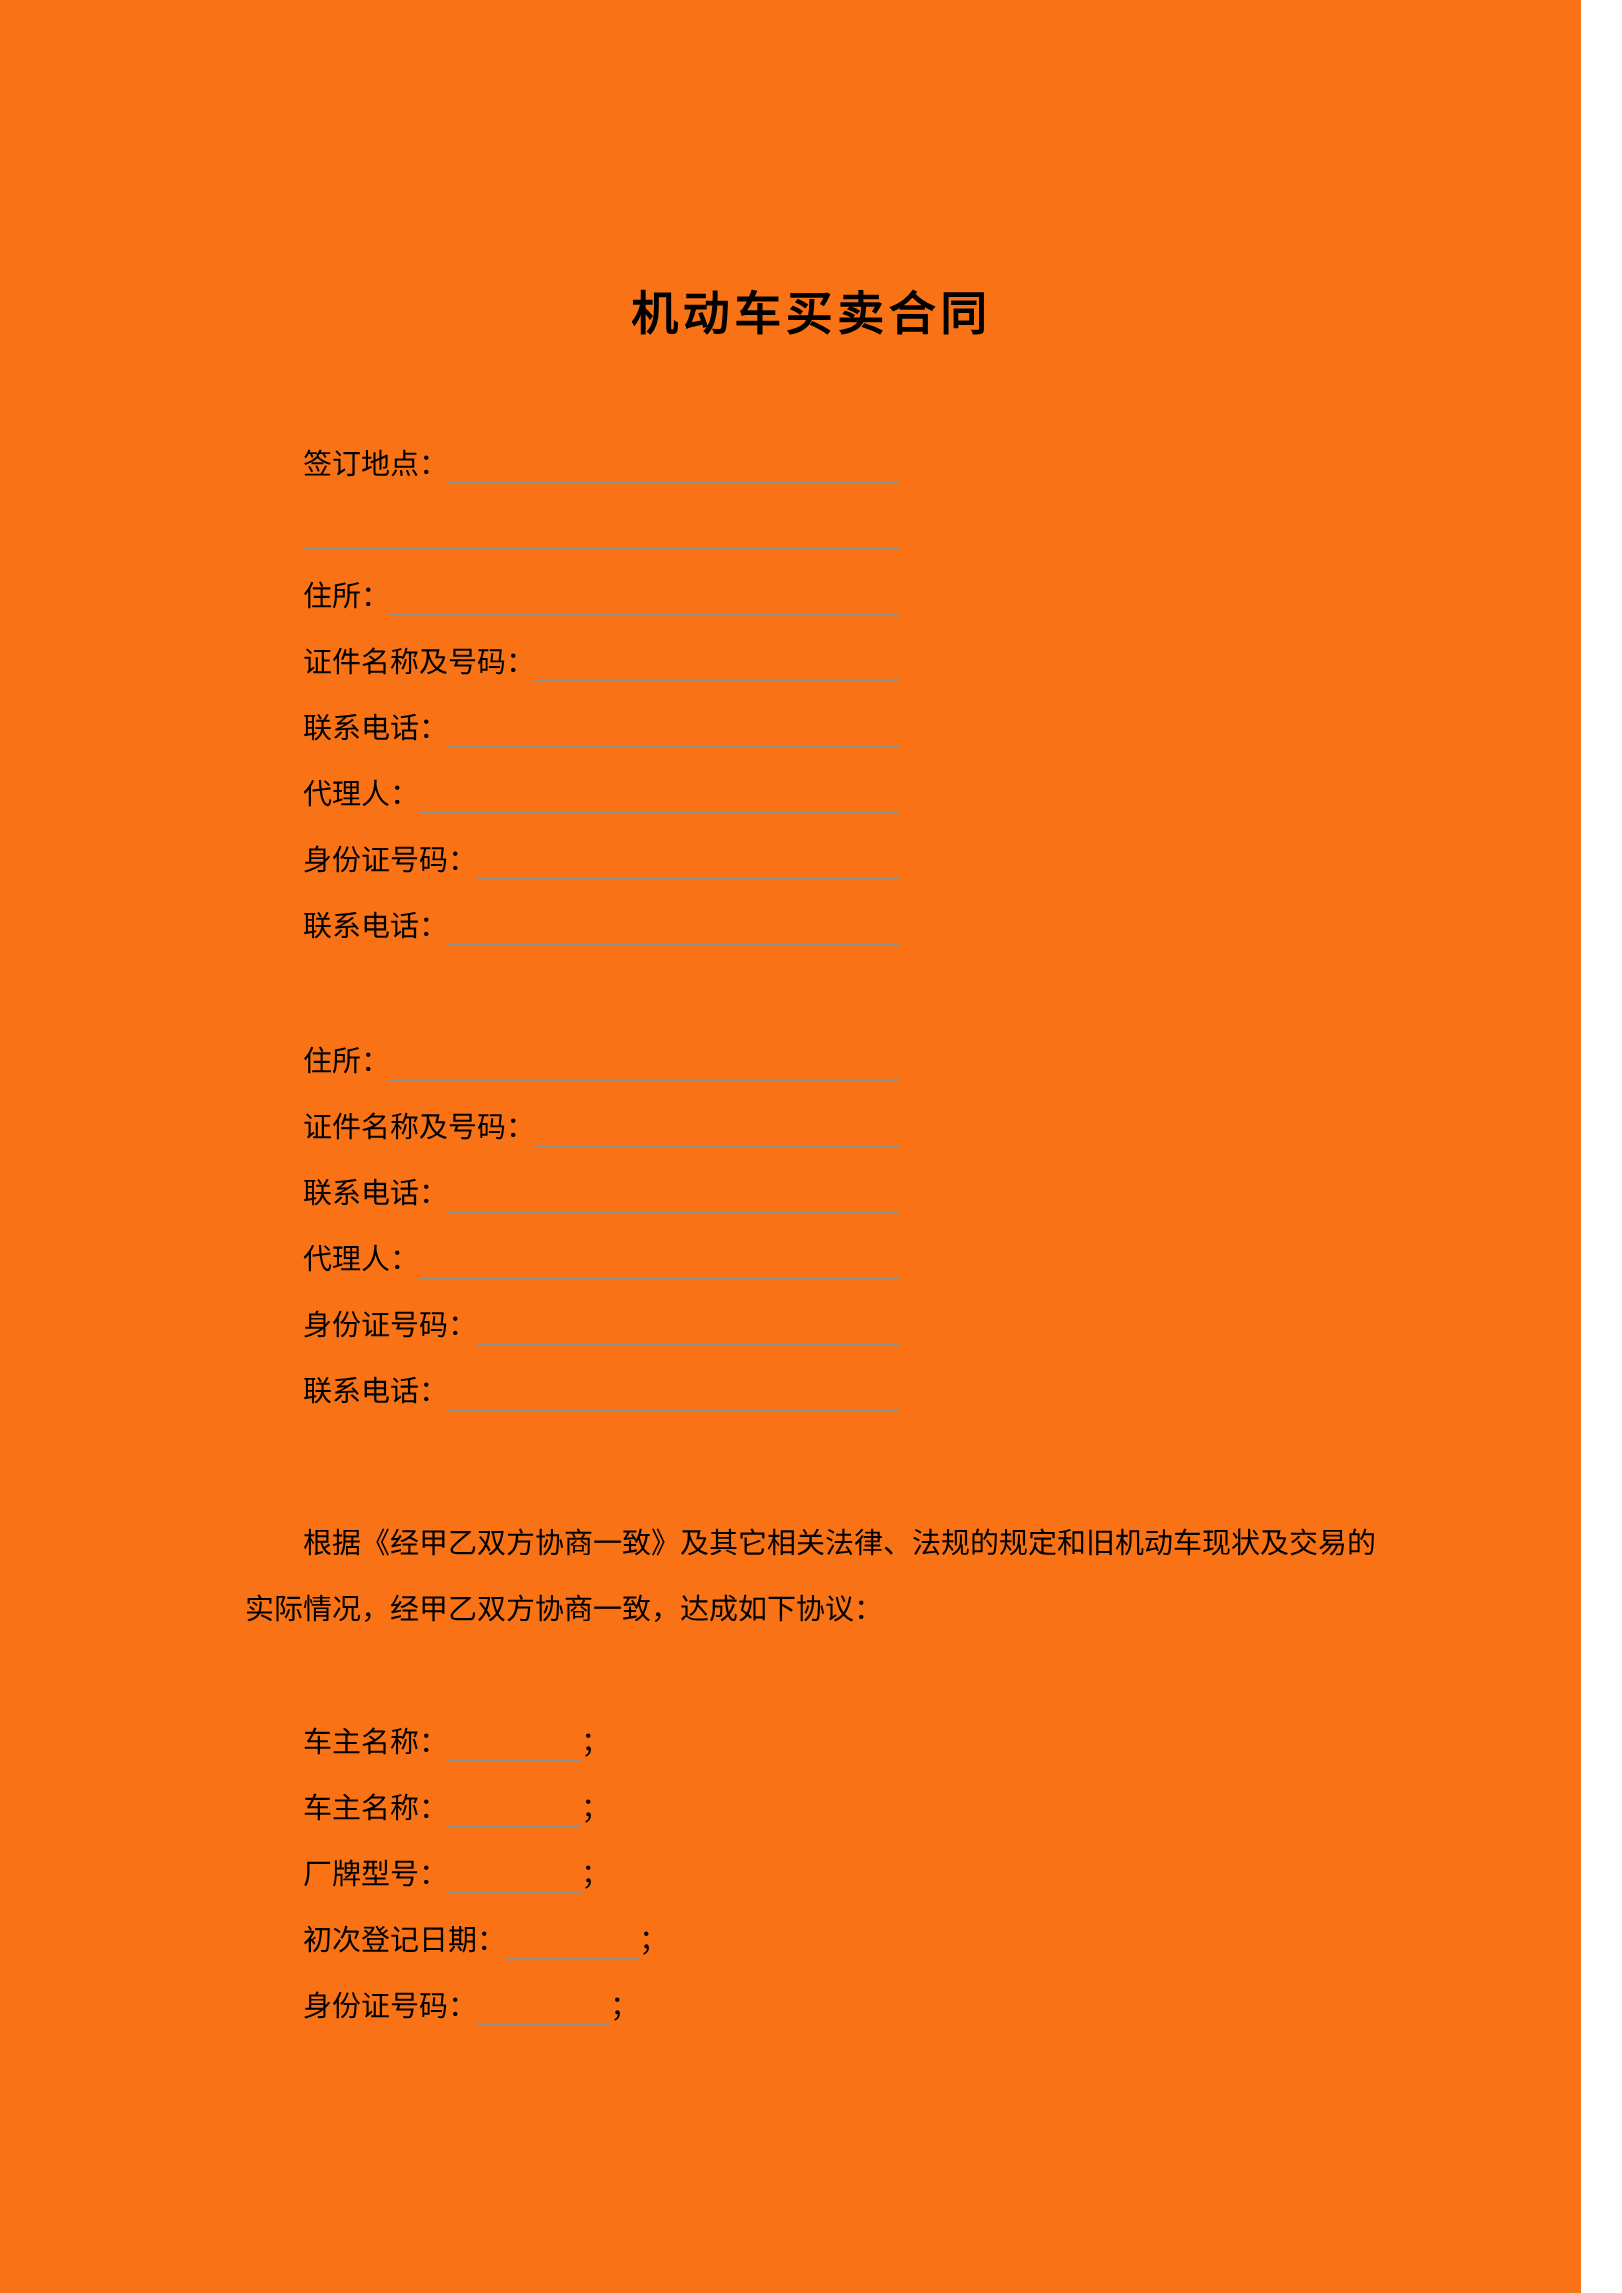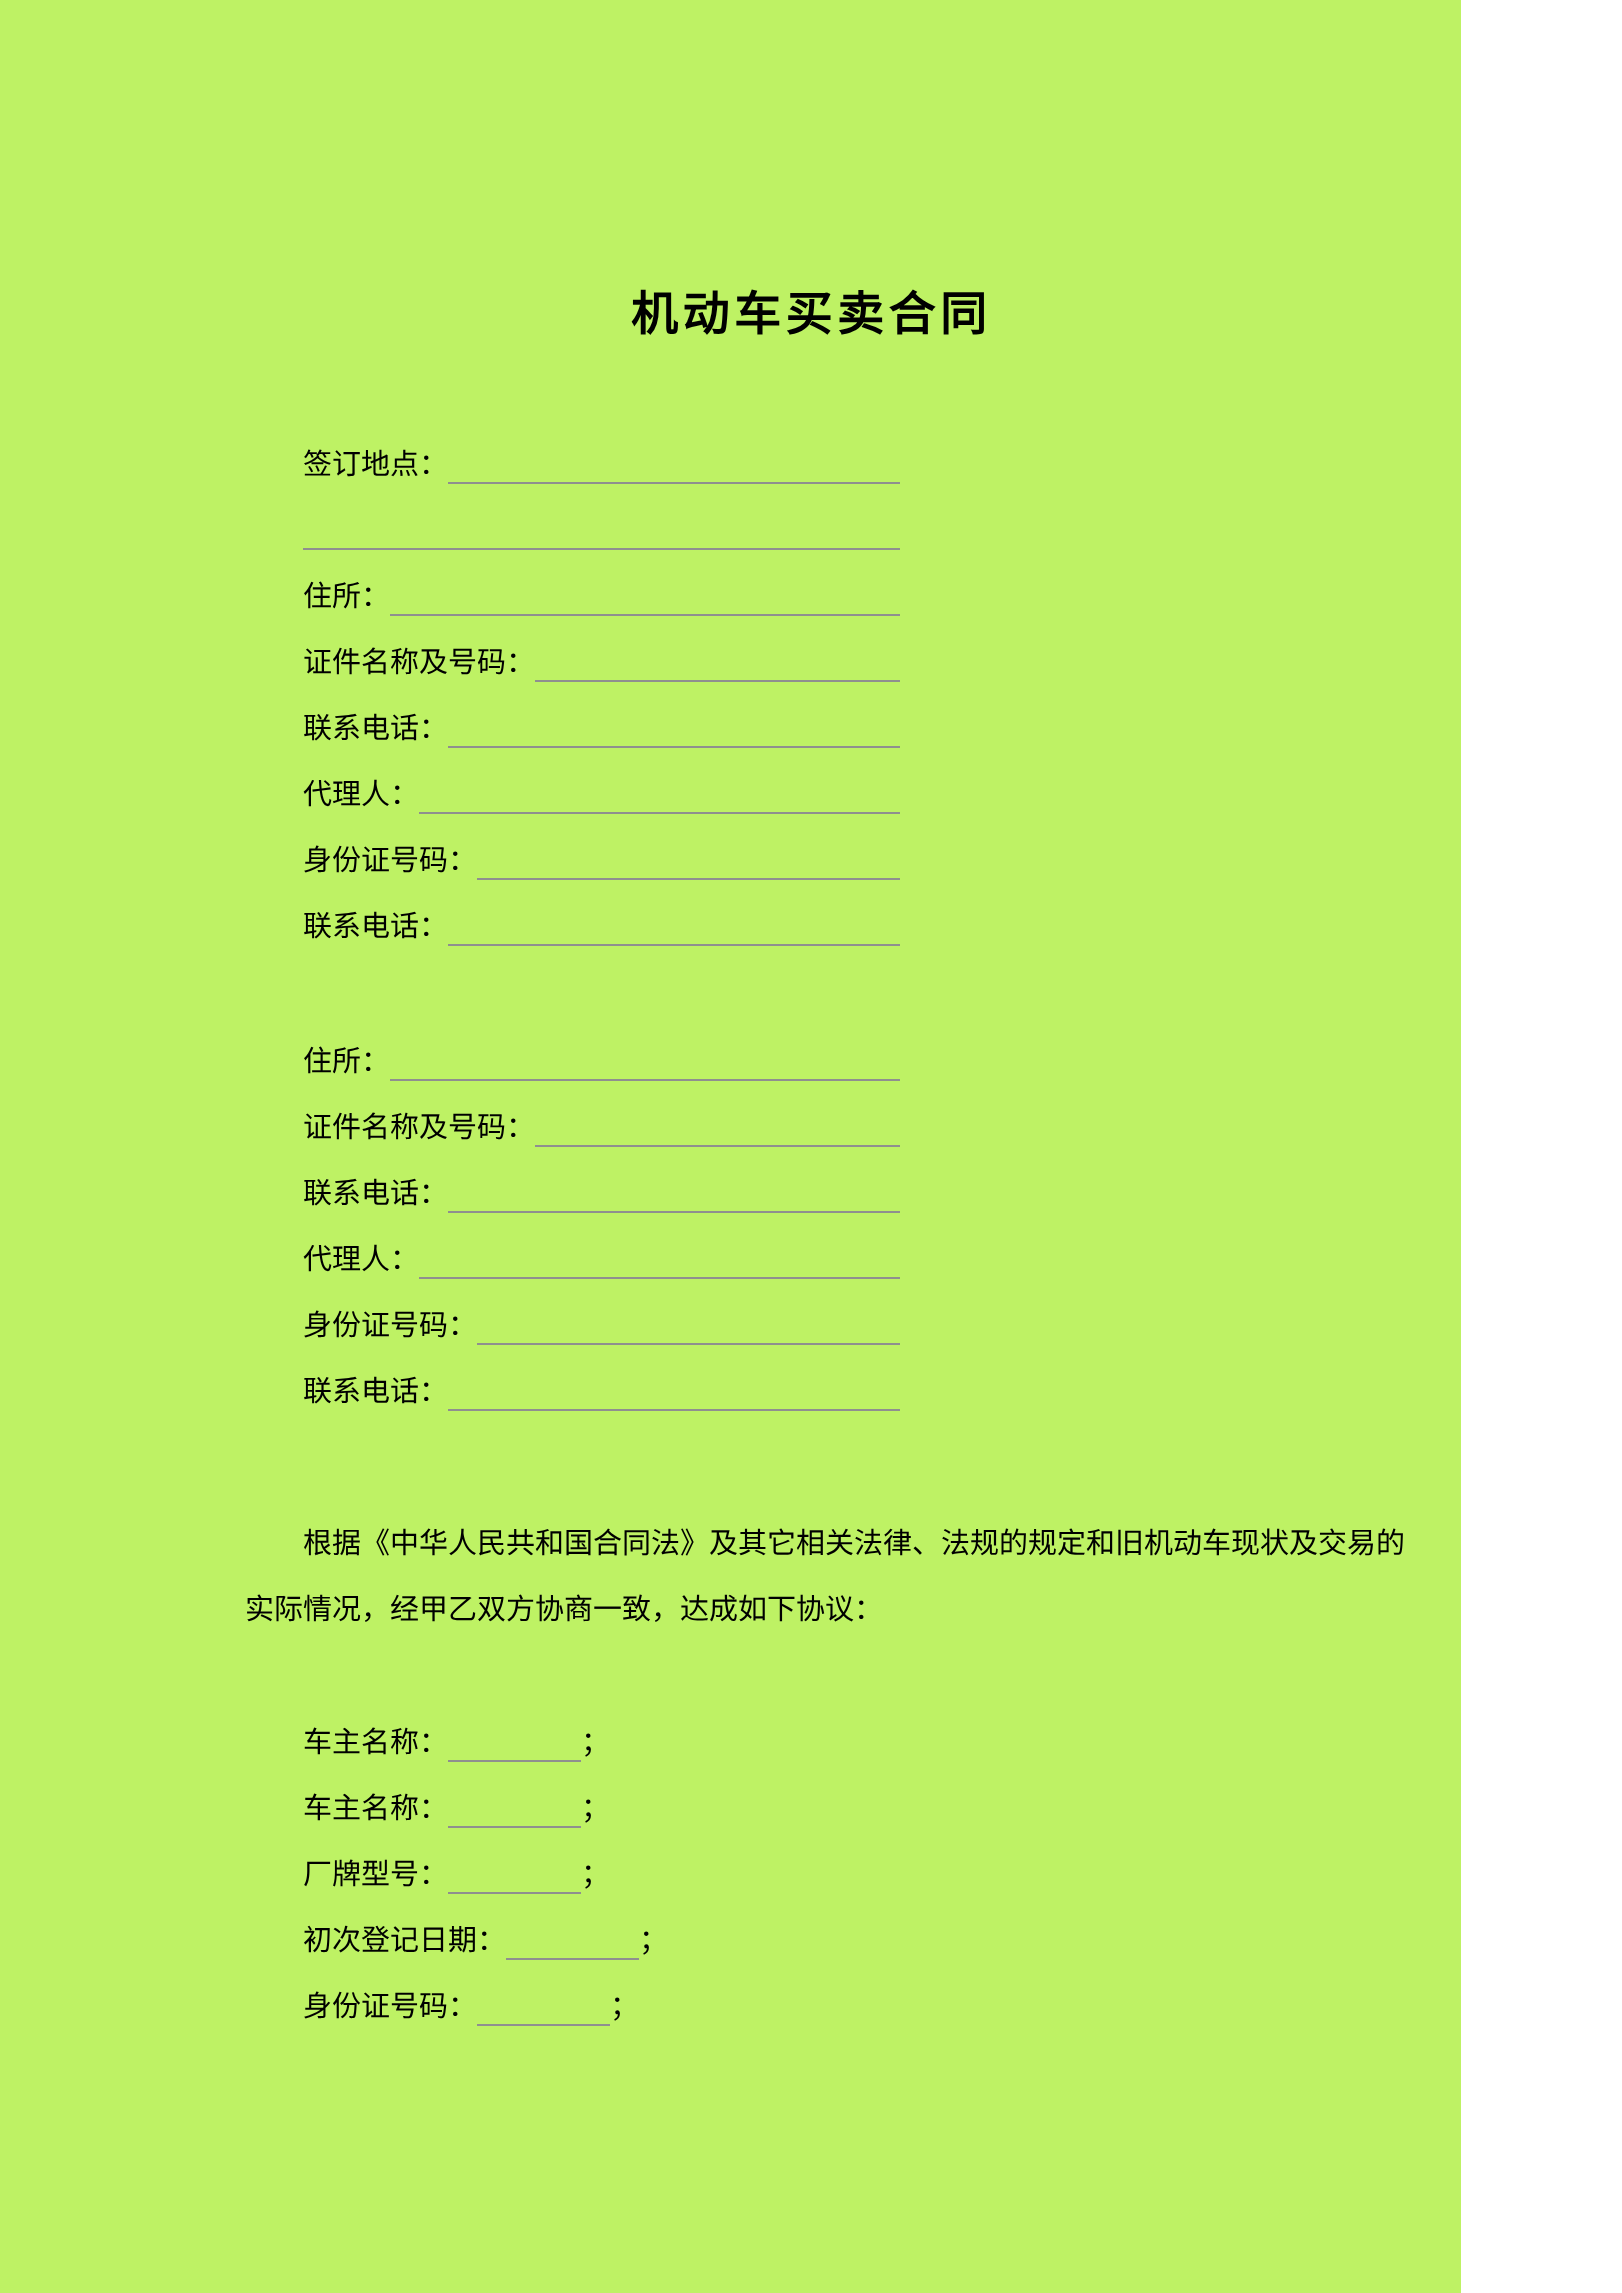--- a/index.html
+++ b/index.html
@@ -6,22 +6,22 @@
   body {
     width: 1623px; height: 2294px;
     background: #ffffff;
     font-family: "Liberation Serif", "DejaVu Serif", serif;
     color: #000000;
     position: relative;
     overflow: hidden;
   }
   .page {
     position: absolute; left: 0; top: 0;
-    width: 1461px; height: 2294px;
-    background: #bef264;
+    width: 1581px; height: 2294px;
+    background: #f97316;
   }
   
   .doc-title {
     position: absolute; top: 286px; left: 0;
     width: 1623px;
     text-align: center;
     font-size: 47px; font-weight: bold;
     letter-spacing: 4.5px;
     line-height: 56px;
     white-space: pre;
@@ -138,21 +138,21 @@
       <span class="field-label">身份证号码：</span>
       <span class="fill"></span>
     </div>
     <div class="field-line">
       <span class="field-label">联系电话：</span>
       <span class="fill"></span>
     </div>
   </div>
 
   <div class="preamble">
-    <div class="preamble-line indented">根据《中华人民共和国合同法》及其它相关法律、法规的规定和旧机动车现状及交易的</div>
+    <div class="preamble-line indented">根据《经甲乙双方协商一致》及其它相关法律、法规的规定和旧机动车现状及交易的</div>
     <div class="preamble-line">实际情况，经甲乙双方协商一致，达成如下协议：</div>
   </div>
 
   <div id="article1-block">
     <div class="short-line">
       <span class="field-label">车主名称：</span>
       <span class="short-fill"></span>
       <span class="suffix">；</span>
     </div>
     <div class="short-line">

